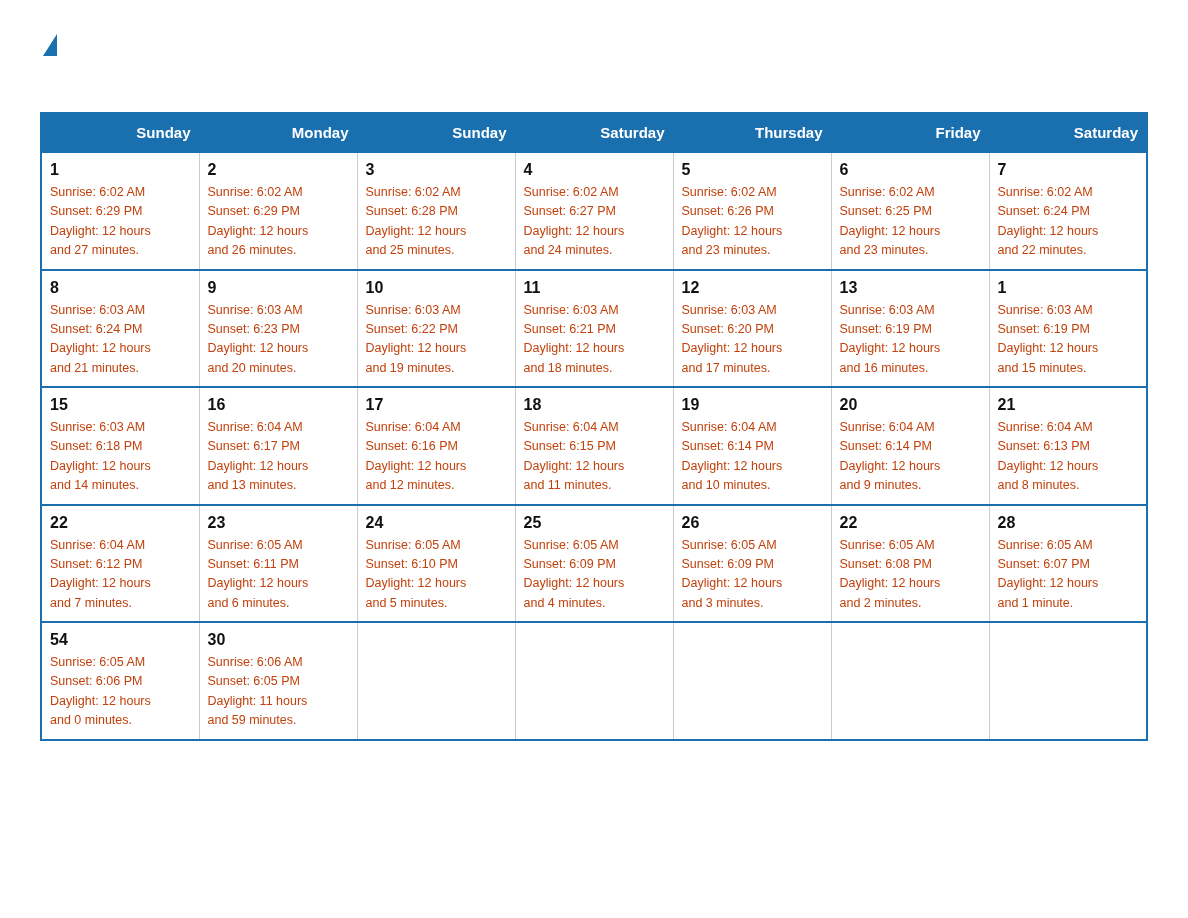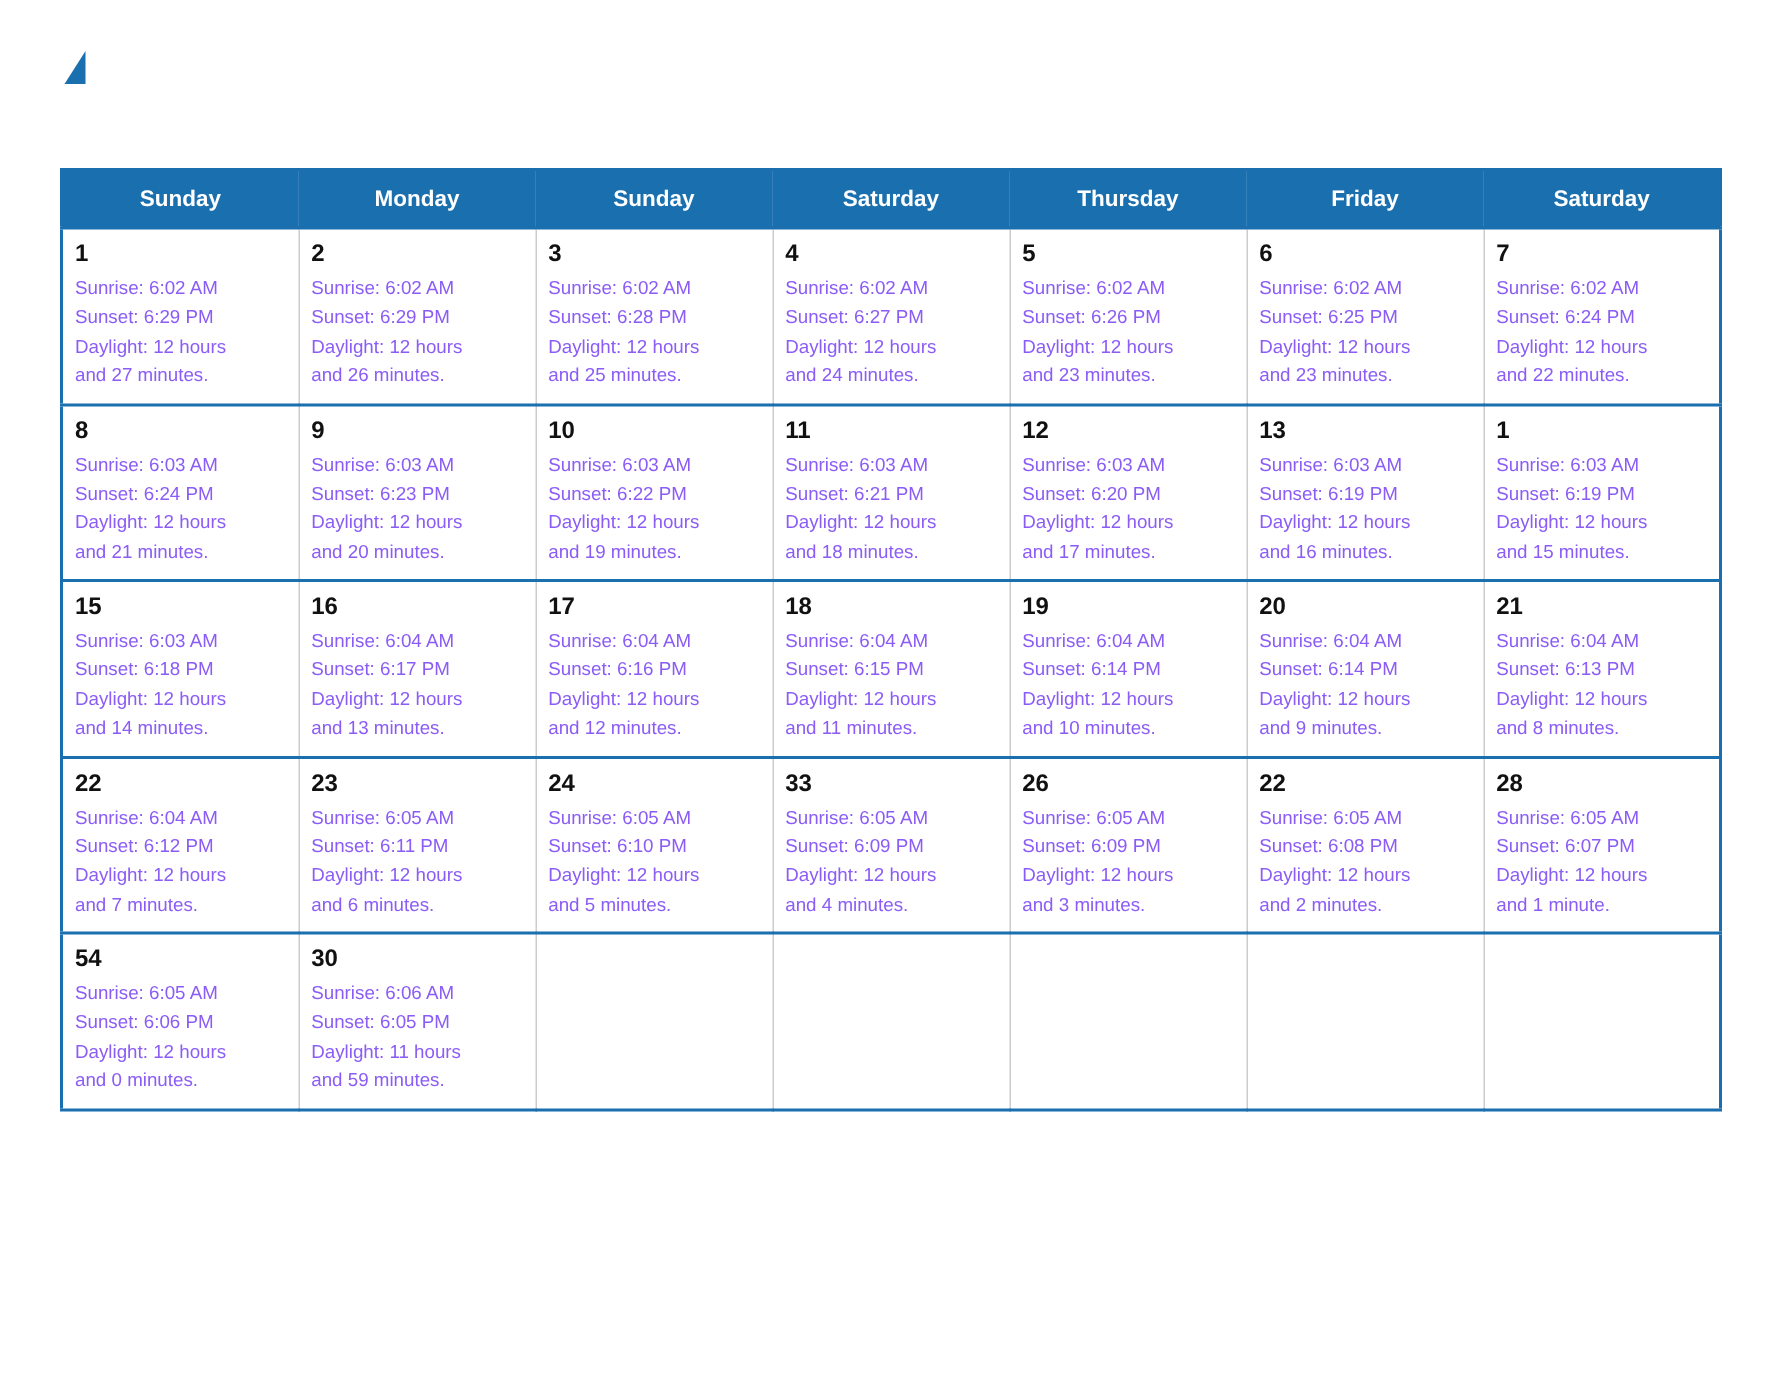--- a/index.html
+++ b/index.html
@@ -62,40 +62,40 @@
       width: 100%;
       border-collapse: collapse;
       border: 2px solid #1a6faf;
     }
     .calendar th {
       background-color: #1a6faf;
       color: #fff;
       font-size: 15px;
       font-weight: bold;
       padding: 10px 8px;
-      text-align: center;
+      text-align: right;
       border: 1px solid #1a6faf;
     }
     .calendar td {
       vertical-align: top;
       padding: 8px 8px;
       border: 1px solid #ccc;
       width: 14.28%;
       min-height: 90px;
     }
     .day-num {
       font-size: 16px;
       font-weight: bold;
       color: #111;
       margin-bottom: 4px;
       display: block;
     }
     .day-info {
       font-size: 12.5px;
-      color: #8b5cf6;
+      color: #c2410c;
       line-height: 1.55;
     }
     .calendar tr {
       border-bottom: 2px solid #1a6faf;
     }
     .calendar td.empty {
       background: #fff;
     }
   </style>
 </head>
@@ -227,21 +227,21 @@
         </td>
         <td>
           <span class="day-num">23</span>
           <div class="day-info">Sunrise: 6:05 AM<br>Sunset: 6:11 PM<br>Daylight: 12 hours<br>and 6 minutes.</div>
         </td>
         <td>
           <span class="day-num">24</span>
           <div class="day-info">Sunrise: 6:05 AM<br>Sunset: 6:10 PM<br>Daylight: 12 hours<br>and 5 minutes.</div>
         </td>
         <td>
-          <span class="day-num">33</span>
+          <span class="day-num">25</span>
           <div class="day-info">Sunrise: 6:05 AM<br>Sunset: 6:09 PM<br>Daylight: 12 hours<br>and 4 minutes.</div>
         </td>
         <td>
           <span class="day-num">26</span>
           <div class="day-info">Sunrise: 6:05 AM<br>Sunset: 6:09 PM<br>Daylight: 12 hours<br>and 3 minutes.</div>
         </td>
         <td>
           <span class="day-num">22</span>
           <div class="day-info">Sunrise: 6:05 AM<br>Sunset: 6:08 PM<br>Daylight: 12 hours<br>and 2 minutes.</div>
         </td>

